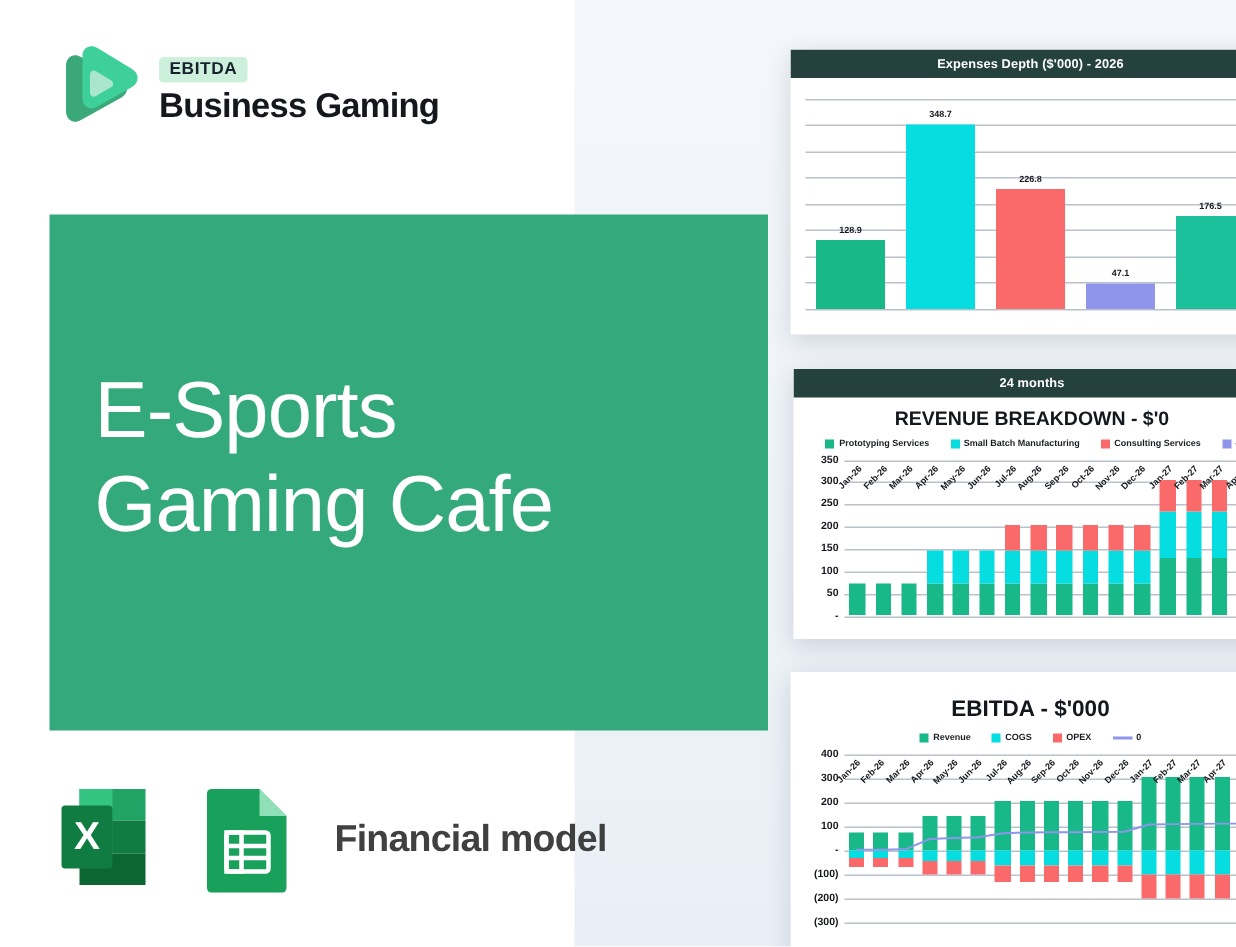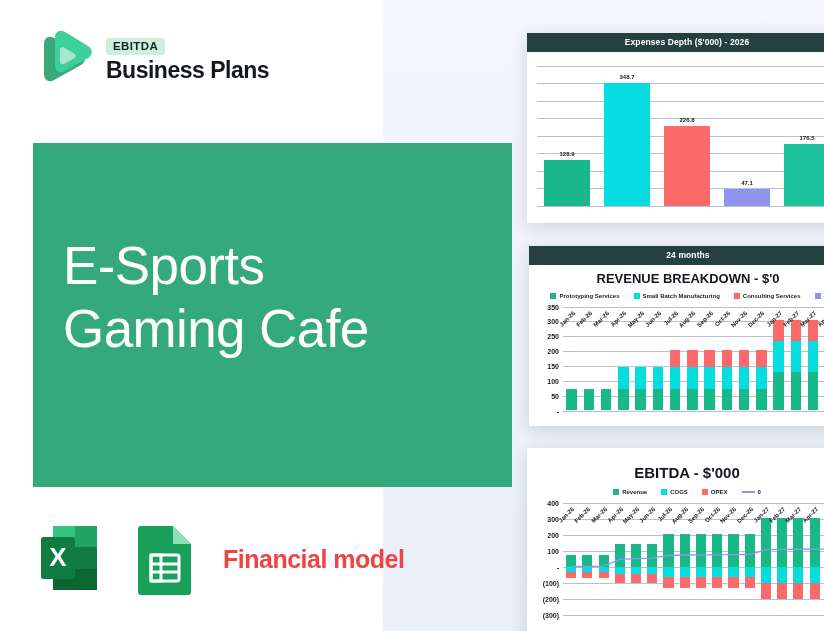--- a/index.html
+++ b/index.html
@@ -32,32 +32,32 @@
     font-size: 23px; font-weight: 700; color: #14181d;
     letter-spacing: -0.5px; line-height: 1.05;
     font-family: "Liberation Sans", sans-serif;
   }
 
   .hero-block {
     position: absolute; left: 33px; top: 143px; width: 479px; height: 344px;
     background: #34a97b;
   }
   .hero-title {
-    position: absolute; left: 30px; top: 92px;
+    position: absolute; left: 30px; top: 100px;
     font-size: 53px; line-height: 1.18; color: #ffffff;
     font-weight: 400; letter-spacing: -0.6px;
     font-family: "Liberation Sans", sans-serif;
     white-space: pre-line;
   }
 
   .footer-row { position: absolute; left: 33px; top: 520px; display: flex; align-items: center; gap: 18px; }
   .xls-icon { position: relative; width: 78px; height: 78px; flex: none; }
   .gs-icon  { position: relative; width: 72px; height: 78px; flex: none; }
   .footer-label {
-    font-size: 25px; font-weight: 700; color: #ef4444;
+    font-size: 25px; font-weight: 700; color: #404040;
     letter-spacing: -0.5px; margin-left: 4px;
     font-family: "Liberation Sans", sans-serif;
   }
 
   
   .card {
     position: absolute; background: #ffffff;
     box-shadow: 0 4px 16px rgba(20,40,60,.16);
     overflow: hidden;
   }
@@ -119,21 +119,21 @@
   <div class="logo-wrap">
     <div class="logo-mark">
       <svg viewBox="0 0 58 64" width="58" height="64">
         <path d="M10 16 C10 10 15 7 20 10 L47 25 C52 28 52 34 47 37 L20 52 C15 55 10 52 10 46 Z" fill="#3aa878"></path>
         <path d="M21 9 C21 4 26 1 31 4 L54 18 C59 21 59 27 54 30 L31 43 C26 46 21 43 21 38 Z" fill="#3ed09a"></path>
         <path d="M26 22 C26 19.5 28 18.3 30 19.5 L40 25.5 C42 26.7 42 29 40 30.2 L30 36 C28 37.2 26 36 26 33.5 Z" fill="#a9e6cd"></path>
       </svg>
     </div>
     <div class="logo-text">
       <span class="ready-badge">EBITDA</span>
-      <span class="brand-name">Business Plans</span>
+      <span class="brand-name">Business Gaming</span>
     </div>
   </div>
 
   <div class="hero-block">
     <div class="hero-title">E-Sports
 Gaming Cafe</div>
   </div>
 
   <div class="footer-row">
     <div class="xls-icon">

